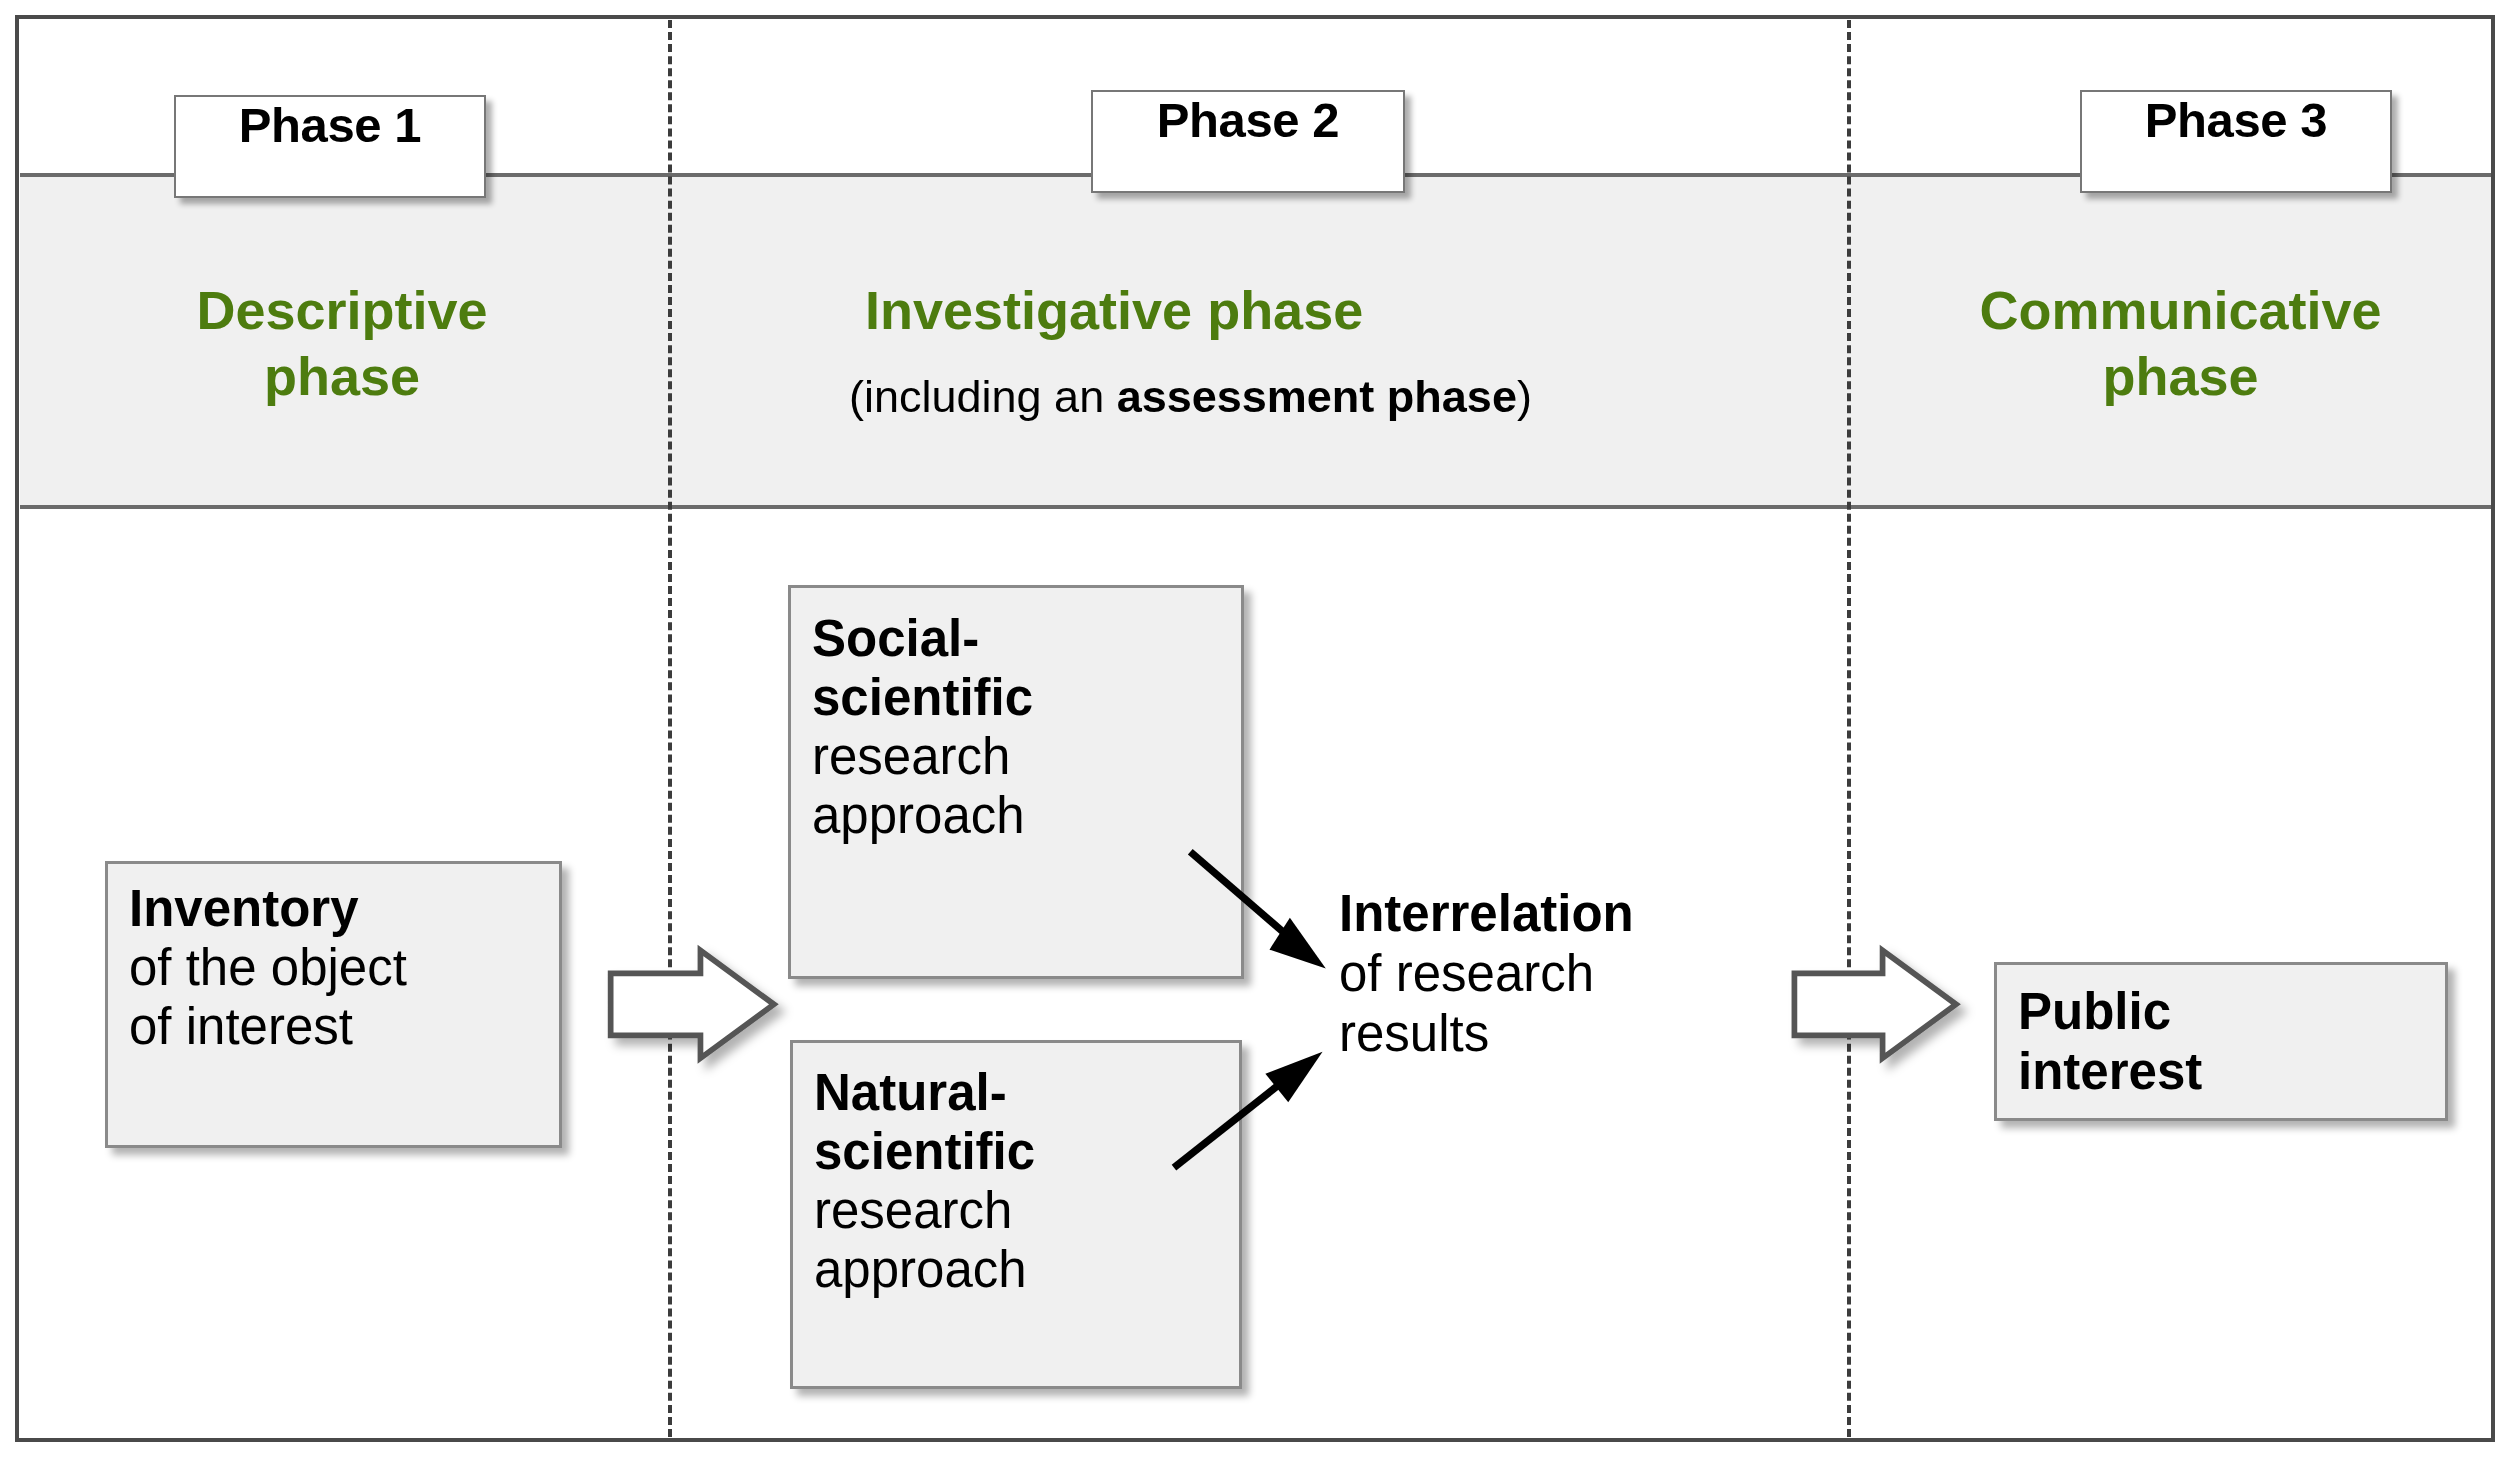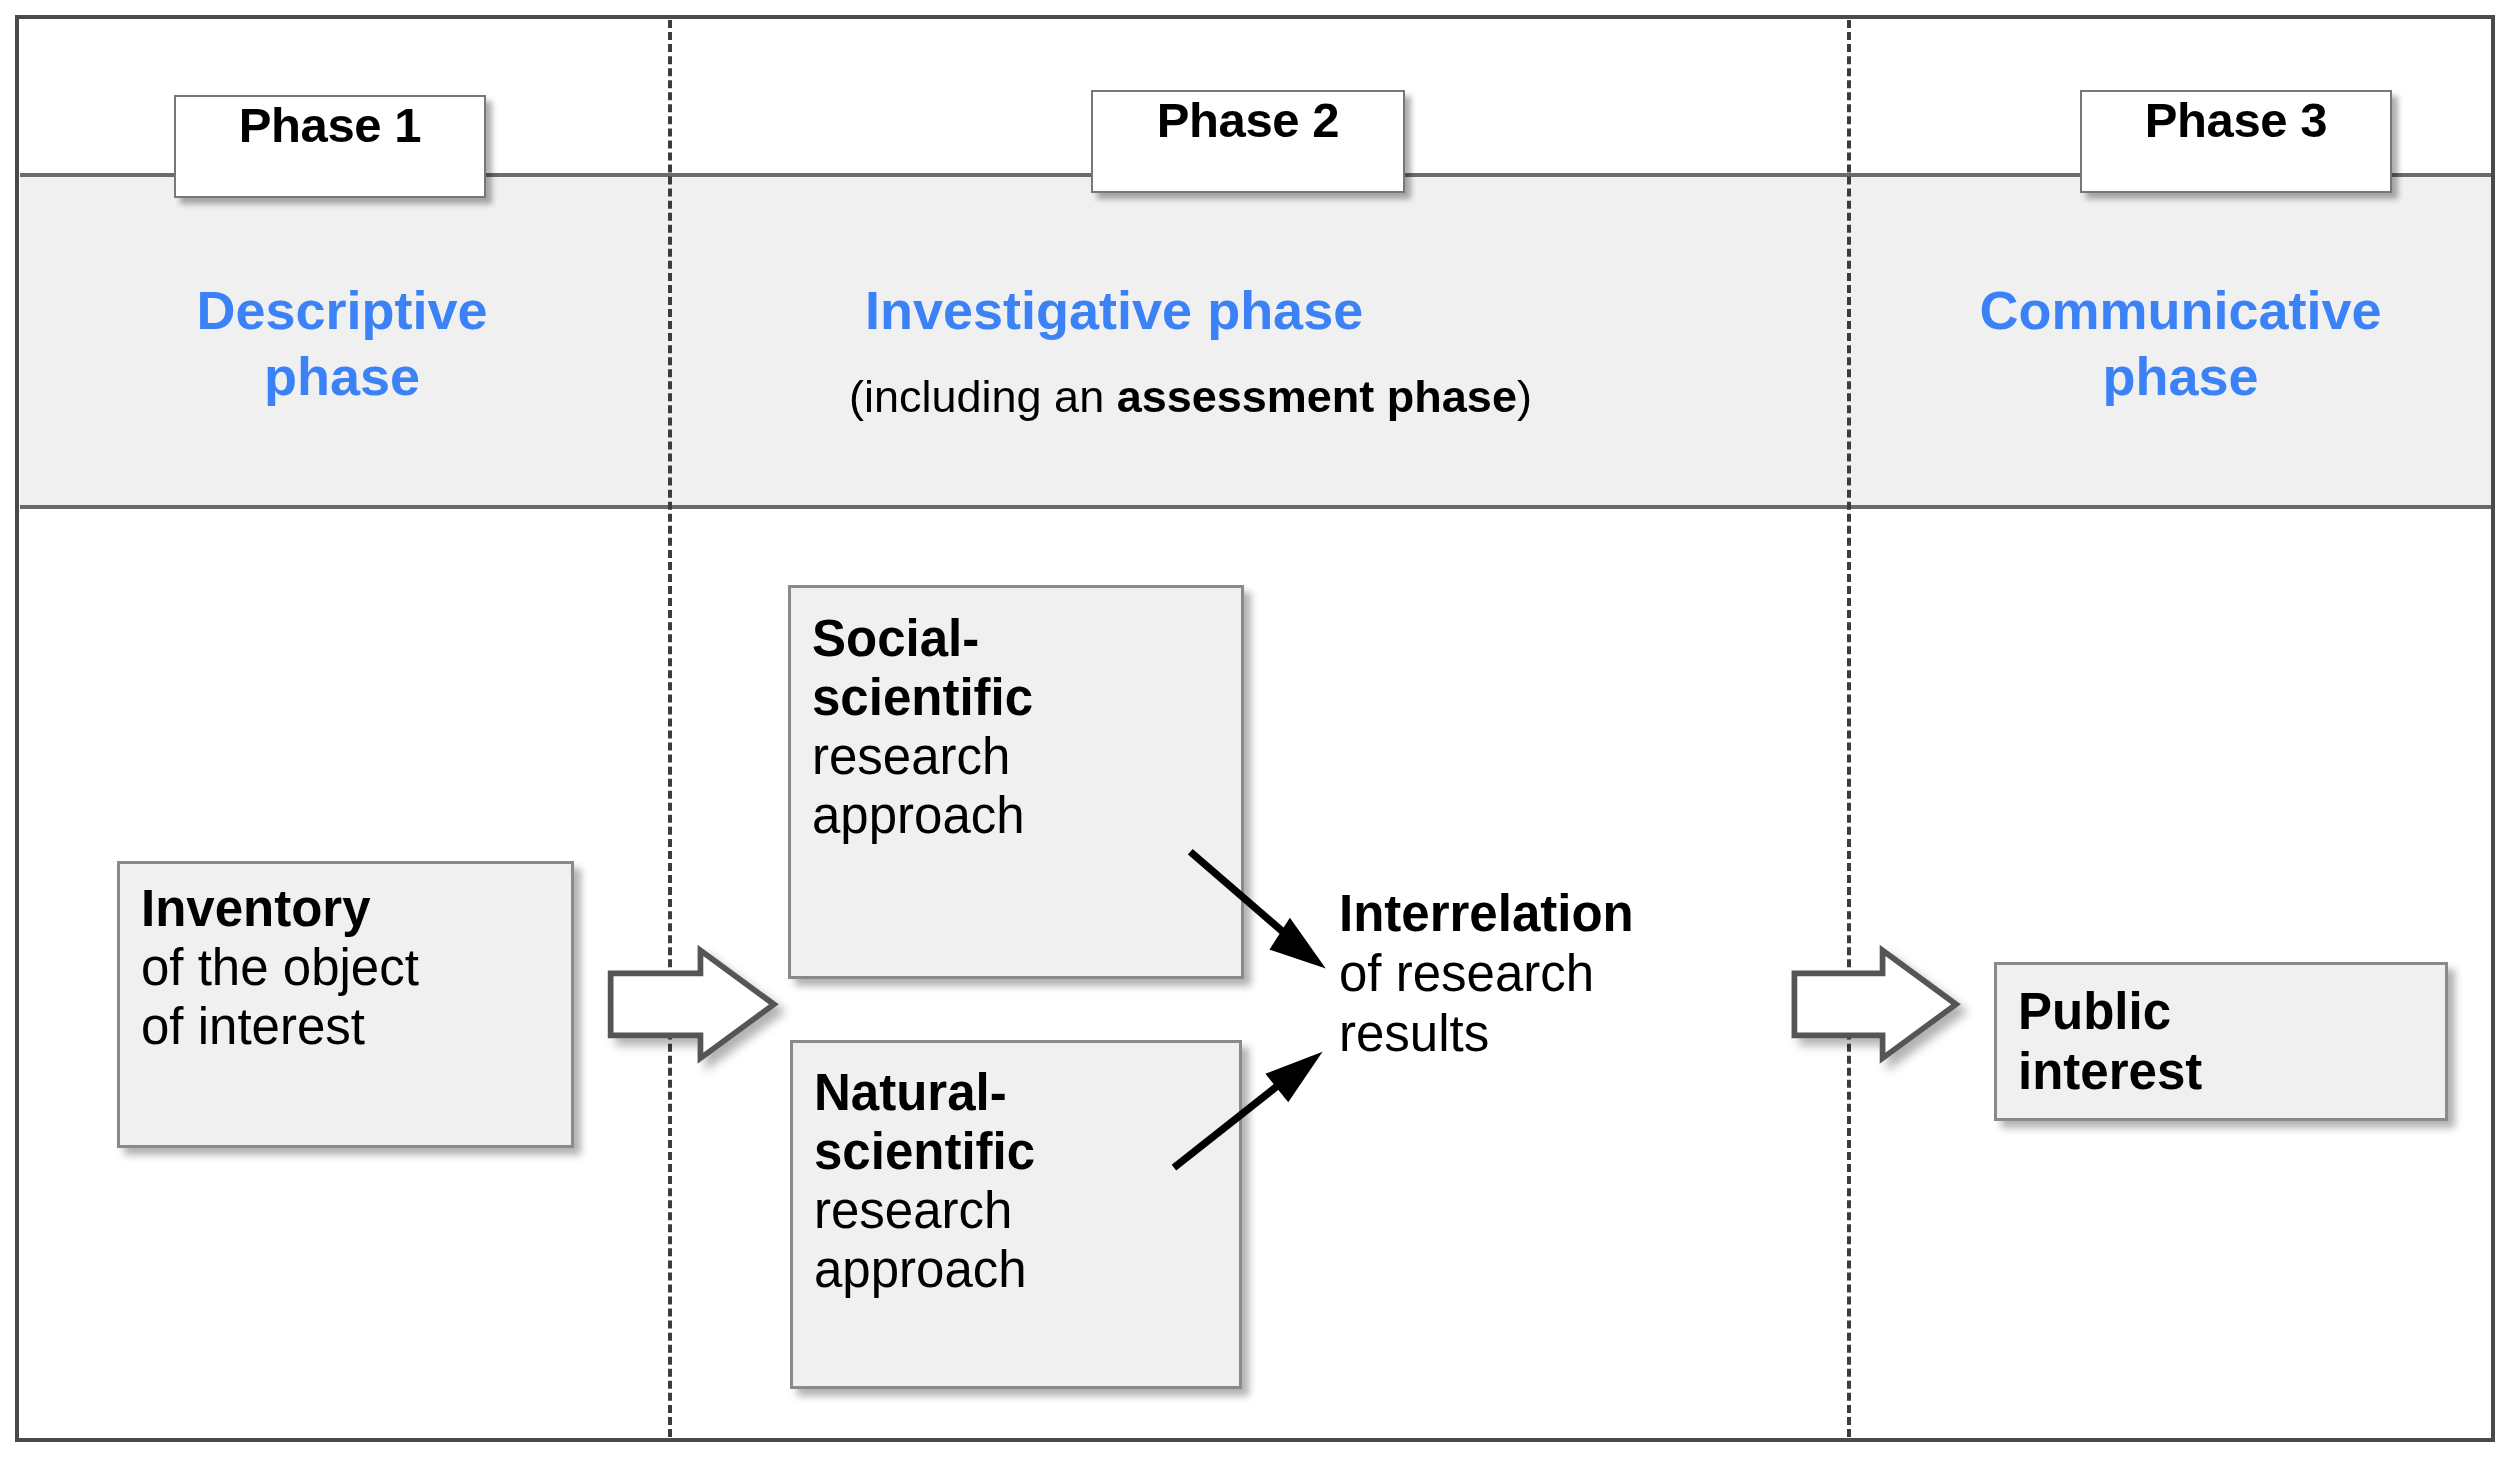--- a/index.html
+++ b/index.html
@@ -72,21 +72,21 @@
   .phase-tab.p1 { left: 174px;  top: 95px; width: 312px; height: 103px; }
   .phase-tab.p2 { left: 1091px; top: 90px; width: 314px; height: 103px; }
   .phase-tab.p3 { left: 2080px; top: 90px; width: 312px; height: 103px; }
 
   
   .phase-name {
     position: absolute;
     font-weight: bold;
     font-size: 54px;
     line-height: 1.22;
-    color: #3b82f6;
+    color: #4d7c0f;
     z-index: 4;
   }
   .phase-name.n1 {
     left: 56px; top: 278px; width: 572px;
     text-align: center;
   }
   .phase-name.n2 {
     left: 694px; top: 278px; width: 1127px;
     text-align: left;
     padding-left: 171px;
@@ -118,21 +118,21 @@
     box-sizing: border-box;
     color: #000000;
     z-index: 3;
     padding: 14.7px 21px;
     font-size: 51px;
     line-height: 1.16;
   }
   .box b { font-weight: bold; display: block; }
   .box span.reg { font-weight: normal; display: block; }
 
-  .box.inventory { left: 117px;  top: 861px; width: 457px; height: 287px; }
+  .box.inventory { left: 105px;  top: 861px; width: 457px; height: 287px; }
   .box.social    { left: 788px;  top: 585px;  width: 456px; height: 394px; padding-top: 21px; }
   .box.natural   { left: 790px;  top: 1040px; width: 452px; height: 349px; padding-top: 19.6px; }
   .box.outreach  { left: 1982px; top: 962px; width: 454px; height: 159px;
                    display: flex; align-items: center; margin-left: 12px; }
   .box.outreach .txt { font-weight: bold; }
 
   
   .plain-text {
     position: absolute;
     left: 1339px;

